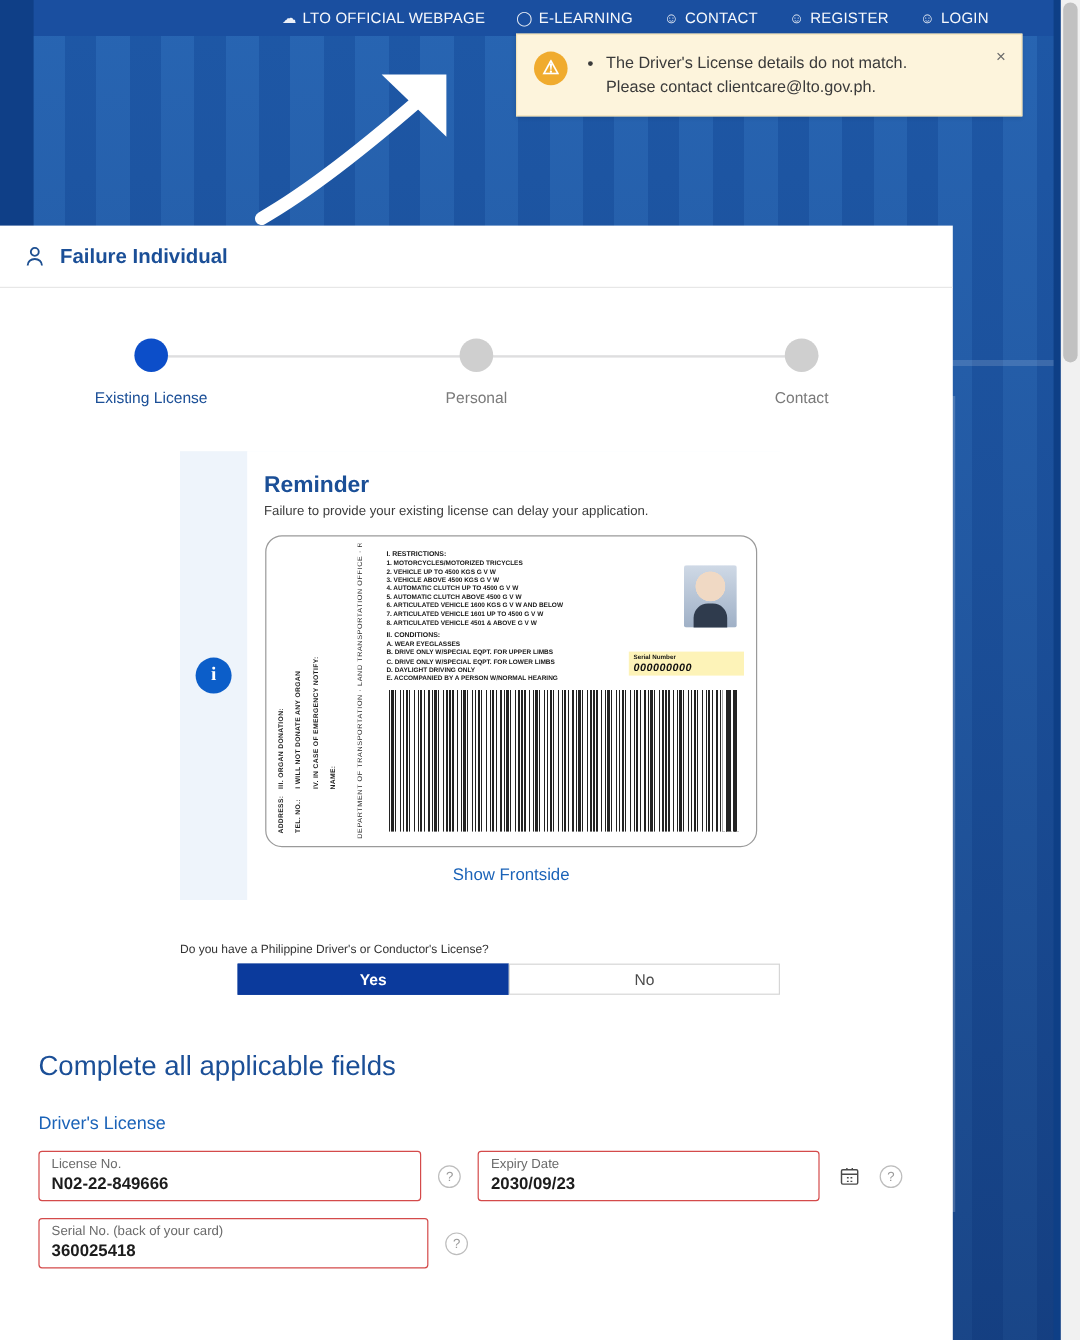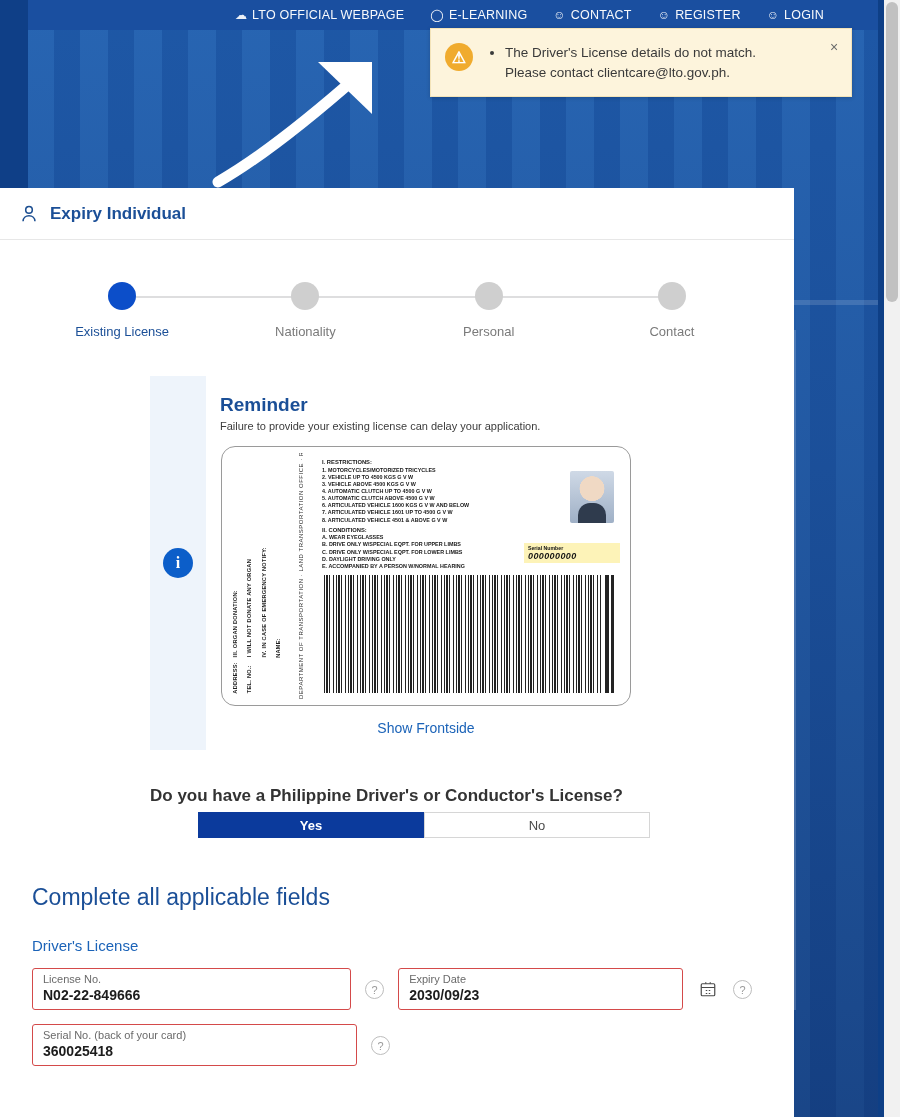--- a/index.html
+++ b/index.html
@@ -341,24 +341,23 @@
     color: #1b63b8;
     cursor: pointer;
   }
 
   
   #license-question {
     margin: 36px 0 0 150px;
     width: 500px;
   }
   #license-question .q {
-    font-size: 17px;
+    font-size: 10px;
     color: #333;
     margin-bottom: 6px;
-    font-weight: bold;
   }
   .toggle-row { display: flex; height: 26px; padding-left: 48px; }
   .toggle-btn {
     flex: 1;
     display: flex;
     align-items: center;
     justify-content: center;
     font-size: 13px;
     border: 1px solid #d6d6d6;
     box-sizing: border-box;
@@ -523,33 +522,29 @@
 
 <div id="card">
 
   <div id="card-header">
     <span class="person-icon">
       <svg width="22" height="22" viewBox="0 0 24 24" fill="none" stroke="#1d4f91" stroke-width="1.7">
         <circle cx="12" cy="7.5" r="3.6"></circle>
         <path d="M5.5 20c0-3.6 2.9-6 6.5-6s6.5 2.4 6.5 6"></path>
       </svg>
     </span>
-    <span id="card-title">Expiry Individual</span>
+    <span id="card-title">Failure Individual</span>
   </div>
 
   <div id="stepper">
     <div class="track"></div>
     <div class="steps">
       <div class="step active">
         <div class="dot"></div>
         <div class="label">Existing License</div>
-      </div>
-      <div class="step">
-        <div class="dot"></div>
-        <div class="label">Nationality</div>
       </div>
       <div class="step">
         <div class="dot"></div>
         <div class="label">Personal</div>
       </div>
       <div class="step">
         <div class="dot"></div>
         <div class="label">Contact</div>
       </div>
     </div>

